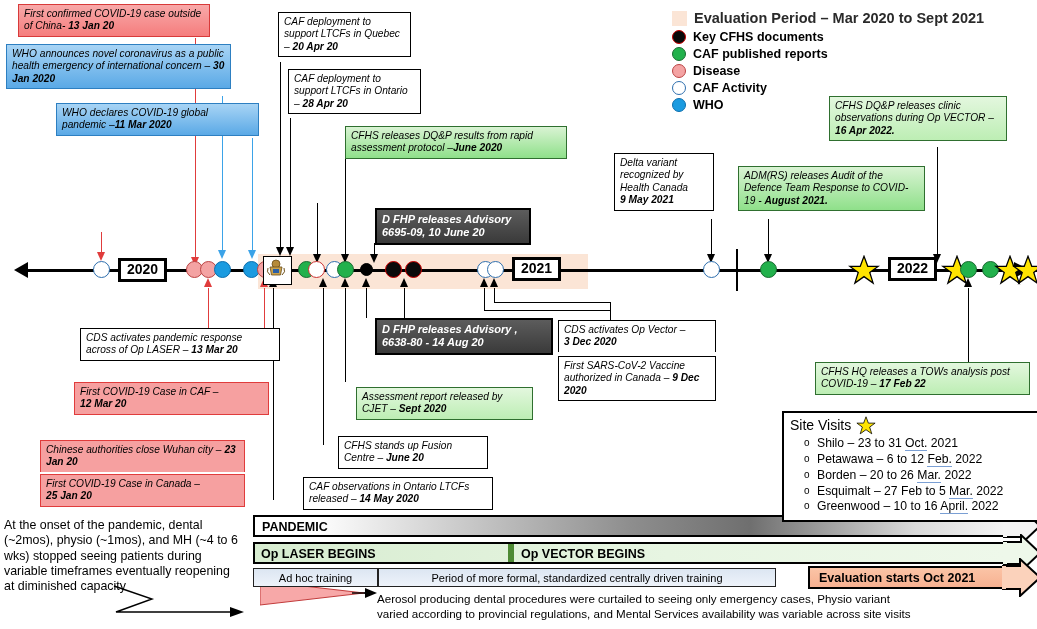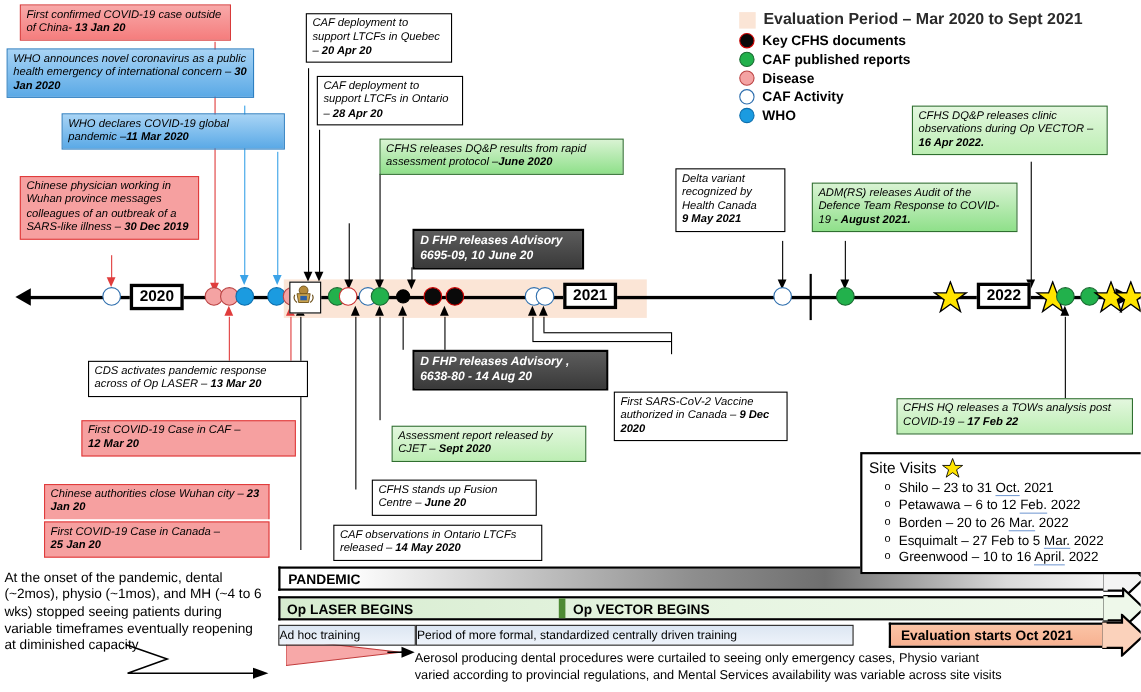--- a/index.html
+++ b/index.html
@@ -61,21 +61,21 @@
   #legend .ttl{font-size:14.5px;font-weight:bold;color:#2a2a2a;}
 
   
   .bararrow{position:absolute;z-index:6;}
   .bararrow .body{position:absolute;left:0;top:0;height:100%;box-sizing:border-box;
                   border:2px solid #000;border-right:none;}
   .lbl{position:absolute;z-index:8;font-weight:bold;font-size:12.5px;
        line-height:1;white-space:nowrap;}
   .tbox{position:absolute;box-sizing:border-box;border:1.6px solid #222;
         background:linear-gradient(180deg,#dce6f2,#eef3fa);font-size:11px;
-        display:flex;align-items:center;justify-content:flex-start;z-index:7;}
+        display:flex;align-items:center;justify-content:center;z-index:7;}
   #bottomtext{position:absolute;left:4px;top:518px;width:235px;font-size:12.4px;
               line-height:1.23;z-index:6;}
   #aerosol{position:absolute;left:377px;top:592px;width:660px;font-size:11.6px;
            line-height:1.28;z-index:7;}
   #sitevisits{position:absolute;left:782px;top:411px;width:250px;
               border:2px solid #000;background:#fff;z-index:10;padding:3px 6px 5px;
               font-size:12.2px;line-height:1.3;}
   #sitevisits .sv-h{font-size:14px;display:flex;align-items:center;gap:5px;}
   #sitevisits ul{margin:1px 0 0 0;padding-left:14px;list-style:none;}
   #sitevisits li{position:relative;padding-left:13px;}
@@ -185,23 +185,20 @@
   </div>
 
   <div class="box blue" style="left:6px;top:44px;width:225px;">
     <span>WHO announces novel coronavirus as a public health emergency of international concern – </span><b>30 Jan 2020</b>
   </div>
 
   <div class="box blue" style="left:56px;top:103px;width:203px;">
     <span>WHO declares COVID-19 global pandemic –</span><b>11 Mar  2020</b>
   </div>
 
-  <div class="box redsolid" style="left:18px;top:160px;width:163px;">
-    <span>Chinese physician working in Wuhan province messages colleagues of an outbreak of a SARS-like illness – </span><b>30 Dec 2019</b>
-  </div>
 
   <div class="box plain" style="left:278px;top:12px;width:133px;">
     <span>CAF deployment to support LTCFs in Quebec – </span><b>20 Apr 20</b>
   </div>
 
   <div class="box plain" style="left:288px;top:69px;width:133px;">
     <span>CAF deployment to support LTCFs in Ontario – </span><b>28 Apr 20</b>
   </div>
 
   <div class="box green" style="left:345px;top:126px;width:222px;">
@@ -249,20 +246,23 @@
   </div>
 
   <div class="box plain" style="left:338px;top:436px;width:150px;">
     <span>CFHS stands up Fusion Centre – </span><b>June 20</b>
   </div>
 
   <div class="box plain" style="left:303px;top:477px;width:190px;">
     <span>CAF observations in Ontario LTCFs released – </span><b>14 May 2020</b>
   </div>
 
+  <div class="box plain" style="left:558px;top:320px;width:158px;border-bottom:none;">
+    <span>CDS activates Op Vector – </span><br><b>3 Dec 2020</b>
+  </div>
   <div class="box plain" style="left:558px;top:356px;width:158px;">
     <span>First SARS-CoV-2 Vaccine authorized in Canada – </span><b>9 Dec 2020</b>
   </div>
 
   <div class="box greenlt" style="left:815px;top:362px;width:215px;">
     <span>CFHS HQ releases a TOWs analysis post COVID-19 – </span><b>17 Feb 22</b>
   </div>
 
   <div id="sitevisits">
     <div class="sv-h">

